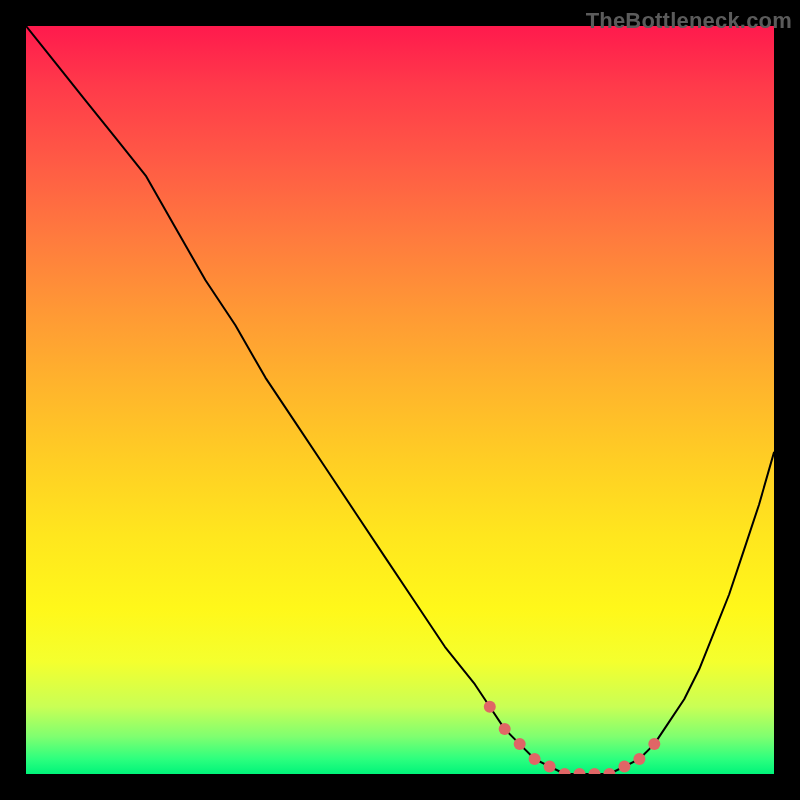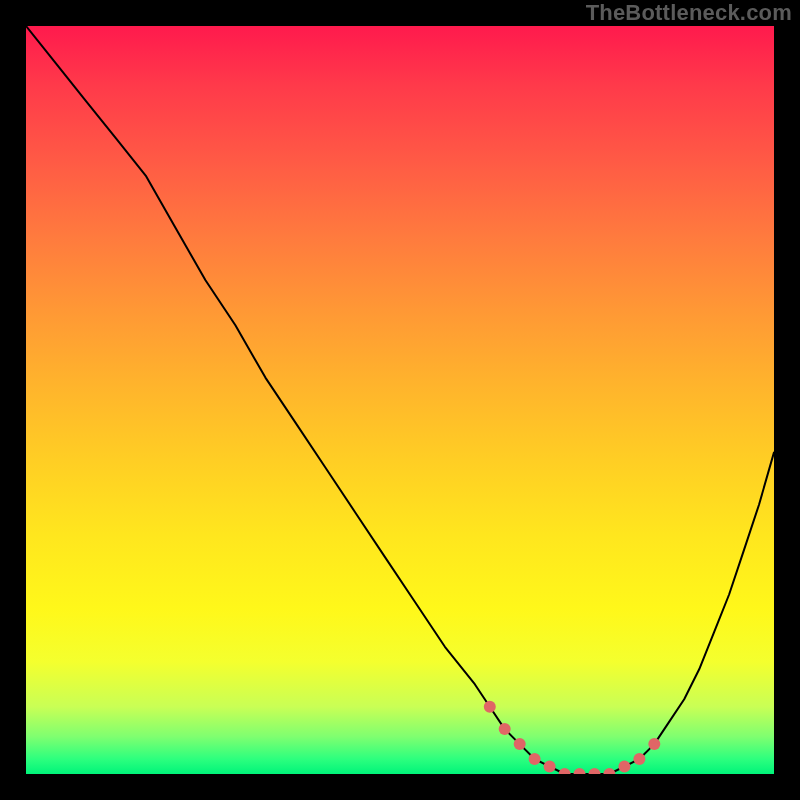--- a/index.html
+++ b/index.html
@@ -12,21 +12,21 @@
     font-family: Arial, Helvetica, sans-serif;
   }
   .frame {
     position: relative;
     width: 800px;
     height: 800px;
     background: #000000;
   }
   .watermark {
     position: absolute;
-    top: 0;
+    top: 8px;
     right: 8px;
     color: #5b5b5b;
     font-size: 22px;
     font-weight: 600;
     letter-spacing: 0.2px;
     z-index: 20;
   }
   .plot-area {
     position: absolute;
     left: 26px;

